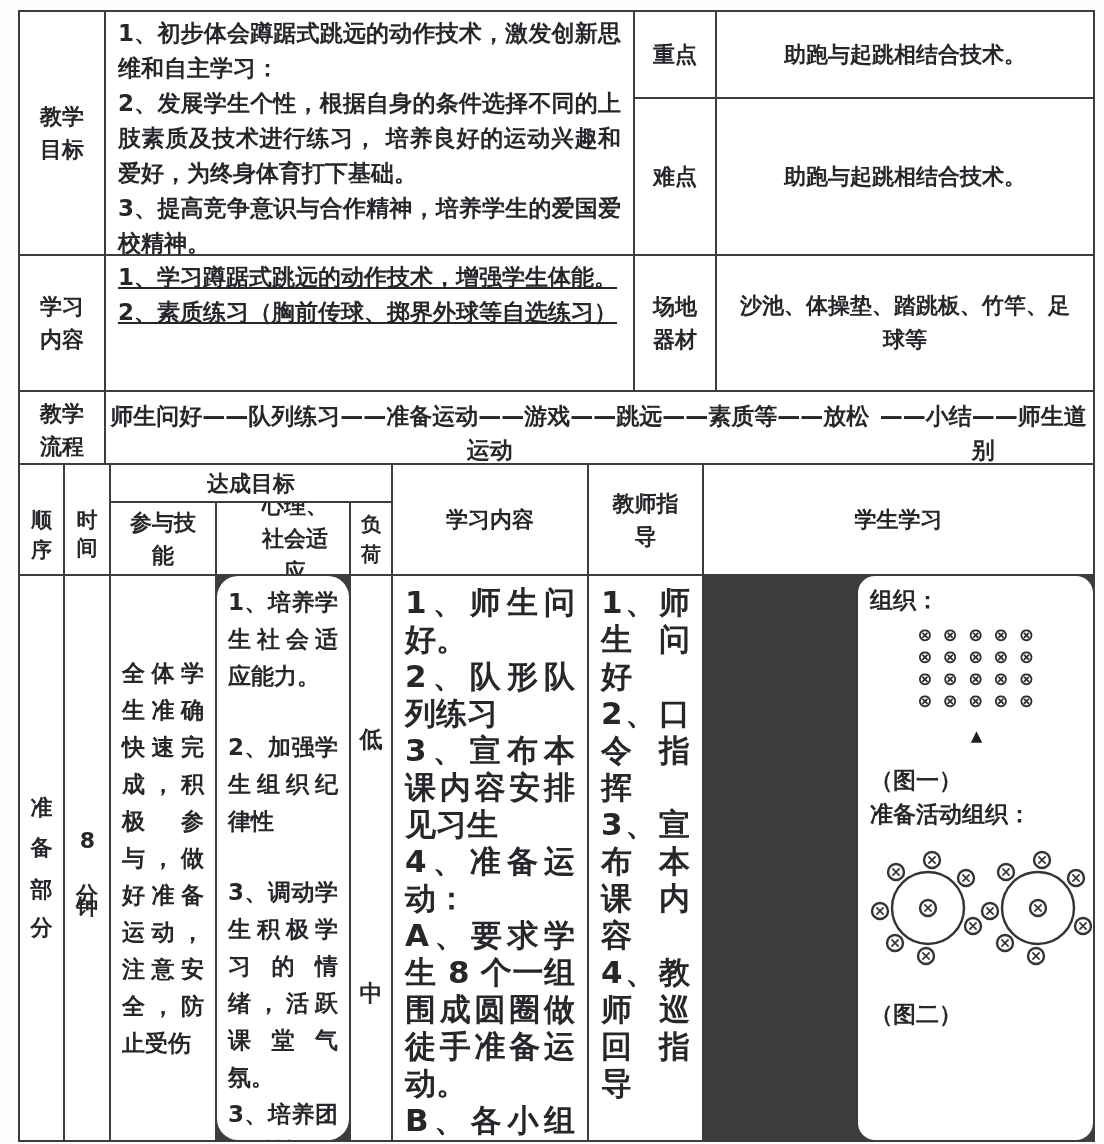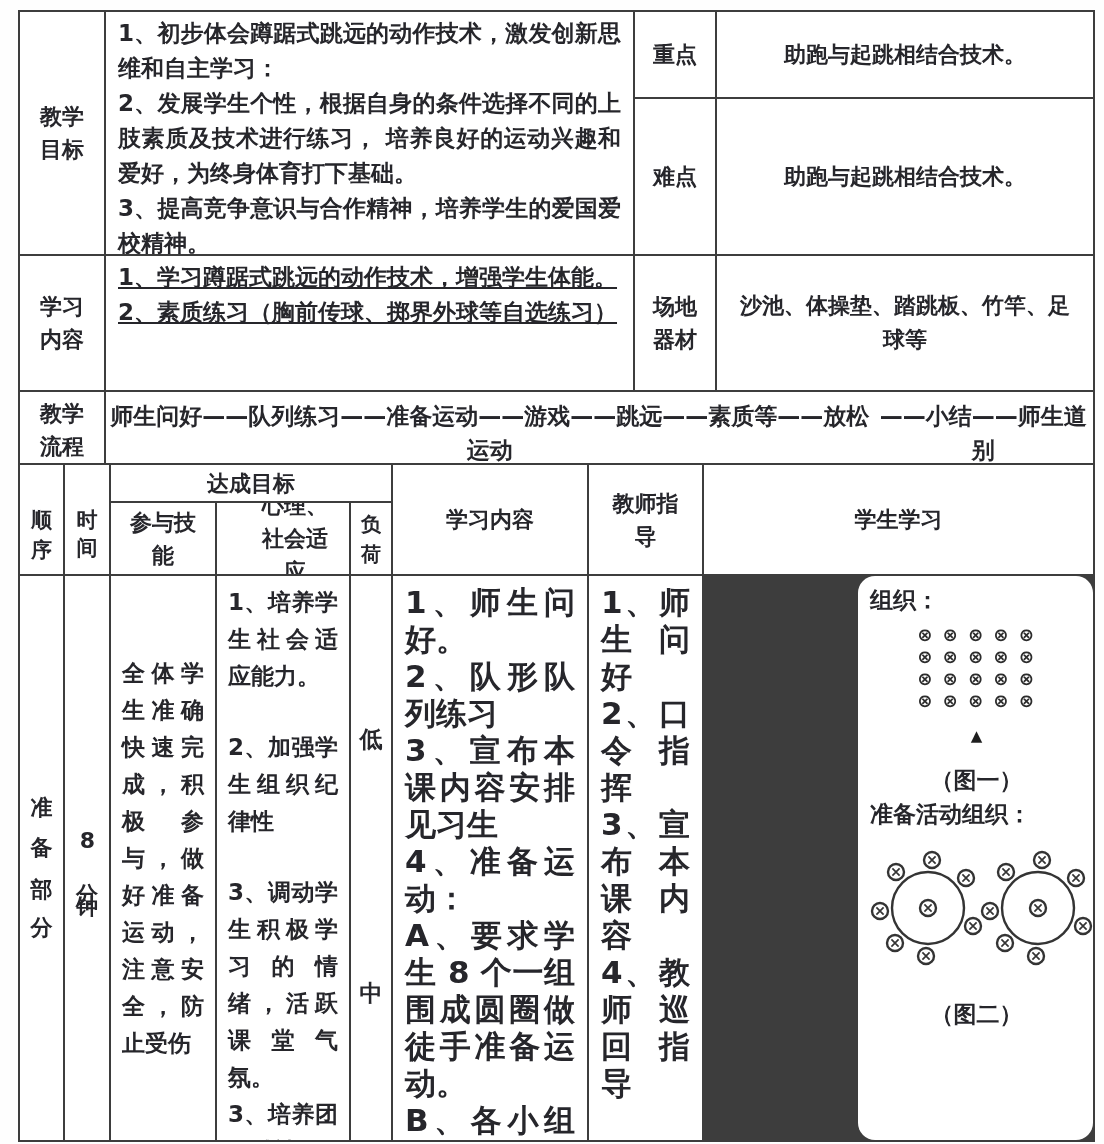--- a/index.html
+++ b/index.html
@@ -31,35 +31,35 @@
   .ls-stage{ letter-spacing:40px; }
   .ls-dur{ letter-spacing:12px; }
   .flow-cell{ display:flex; flex-direction:row; justify-content:center;
     text-align:center; font-size:23px; line-height:34px;align-items:flex-end; }
   .col-body{ font-size:31px; line-height:37px; padding:8px 12px;
     text-align:justify; white-space:pre-line; }
   .skill-cell{ display:flex; align-items:center; }
   .skill-cell > div{ font-size:23px; line-height:37px; padding:0 11px;
     text-align:justify; width:100%; }
   .psych-cell{ padding:8px 11px; font-size:23px; line-height:37px;
-    text-align:justify; }
+    text-align:justify;border-radius:21px; }
   .psych-item{ margin:0; }
   .psych-gap{ margin-bottom:34px; }
   .load-cell{ position:relative; font-size:23px; text-align:center; }
   .load-low{ position:absolute; left:0; right:0; top:148px; }
   .load-mid{ position:absolute; left:0; right:0; top:402px; }
   .obj-cell{ padding:4px 12px; font-size:23px; line-height:35px;
     text-align:justify; }
   .equip-wrap{ max-width:330px; margin:0 auto; }
   .org-cell{ padding:8px 10px 0 12px; font-size:23px; line-height:32px;border-radius:17px; }
   .org-label{ text-align:left; }
   .dot-grid{ text-align:center; margin-top:8px; color:#2c2c2c;
     font-size:18px; line-height:22px; letter-spacing:2px; }
   .marker{ text-align:center; font-size:15px; margin-top:8px; color:#1e1e1e; }
-  .fig-caption{ text-align:center; margin-top:12px; }
+  .fig-caption{ text-align:left; margin-top:12px; }
   .prep-label{ text-align:left; margin-top:2px; }
   .fig2{ display:block; margin:4px auto 0 auto; }
   svg .ln{ stroke:#343434; fill:none; }
 </style>
 </head>
 <body>
 
 <div class="page">
 
   <div class="tbl tbl-top">

